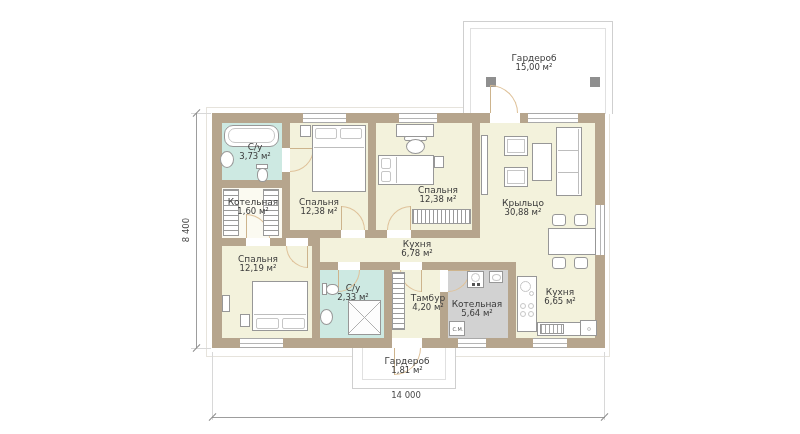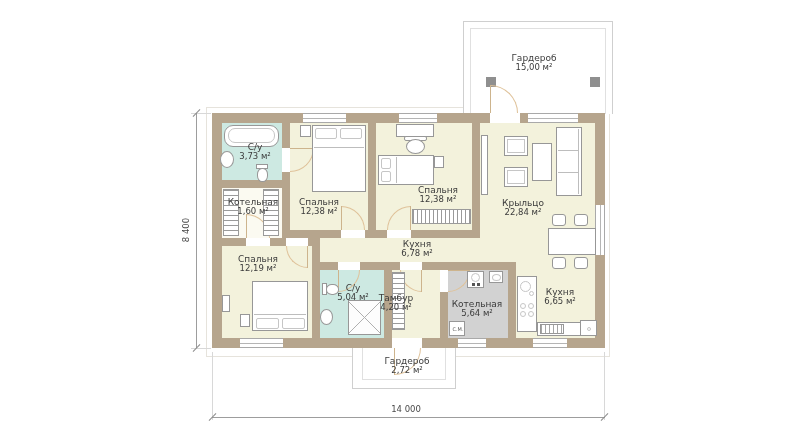--- a/index.html
+++ b/index.html
@@ -243,59 +243,59 @@
   <div class="abs rlabel" style="left:319px;top:207px">
     <div class="rn">Спальня</div>
     <div class="ra">12,38 м²</div>
   </div>
   <div class="abs rlabel" style="left:438px;top:195px">
     <div class="rn">Спальня</div>
     <div class="ra">12,38 м²</div>
   </div>
   <div class="abs rlabel" style="left:523px;top:208px">
     <div class="rn">Крыльцо</div>
-    <div class="ra">22,84 м²</div>
+    <div class="ra">30,88 м²</div>
   </div>
   <div class="abs rlabel" style="left:417px;top:249px">
     <div class="rn">Кухня</div>
     <div class="ra">6,78 м²</div>
   </div>
   <div class="abs rlabel" style="left:258px;top:264px">
     <div class="rn">Спальня</div>
     <div class="ra">12,19 м²</div>
   </div>
   <div class="abs rlabel" style="left:353px;top:293px">
     <div class="rn">С/у</div>
-    <div class="ra">5,04 м²</div>
-  </div>
-  <div class="abs rlabel" style="left:396px;top:303px">
+    <div class="ra">2,33 м²</div>
+  </div>
+  <div class="abs rlabel" style="left:428px;top:303px">
     <div class="rn">Тамбур</div>
     <div class="ra">4,20 м²</div>
   </div>
   <div class="abs rlabel" style="left:477px;top:309px">
     <div class="rn">Котельная</div>
     <div class="ra">5,64 м²</div>
   </div>
   <div class="abs rlabel" style="left:560px;top:297px">
     <div class="rn">Кухня</div>
     <div class="ra">6,65 м²</div>
   </div>
   <div class="abs rlabel" style="left:407px;top:366px">
     <div class="rn">Гардероб</div>
-    <div class="ra">2,72 м²</div>
+    <div class="ra">1,81 м²</div>
   </div>
 
   <div class="abs ext" style="left:191px;top:113px;width:20px;height:1px"></div>
   <div class="abs ext" style="left:191px;top:348px;width:20px;height:1px"></div>
   <div class="abs ext" style="left:212px;top:352px;width:1px;height:68px"></div>
   <div class="abs ext" style="left:604px;top:352px;width:1px;height:68px"></div>
 
   <div class="abs dim" style="left:196px;top:113px;width:1px;height:235px"></div>
   <div class="abs tick" style="left:196px;top:108px;transform:rotate(45deg)"></div>
   <div class="abs tick" style="left:196px;top:343px;transform:rotate(45deg)"></div>
   <div class="abs dimtextV" style="left:186px;top:230px">8 400</div>
 
   <div class="abs dim" style="left:212px;top:417px;width:393px;height:1px"></div>
   <div class="abs tick" style="left:212px;top:412px;transform:rotate(45deg)"></div>
   <div class="abs tick" style="left:604px;top:412px;transform:rotate(45deg)"></div>
-  <div class="abs dimtext" style="left:406px;top:409px">14 000</div>
+  <div class="abs dimtext" style="left:406px;top:395px">14 000</div>
 
 </div>
 
 </body></html>

